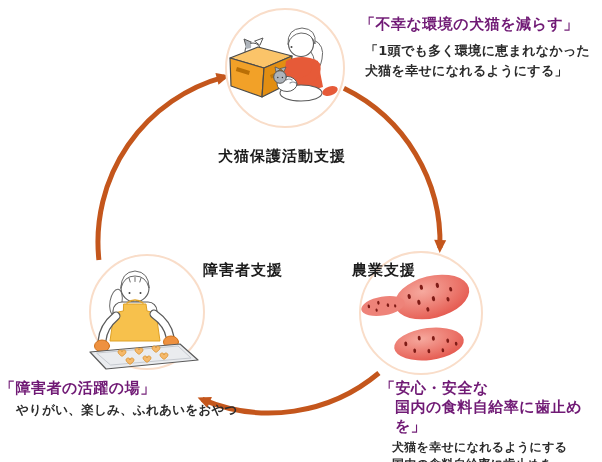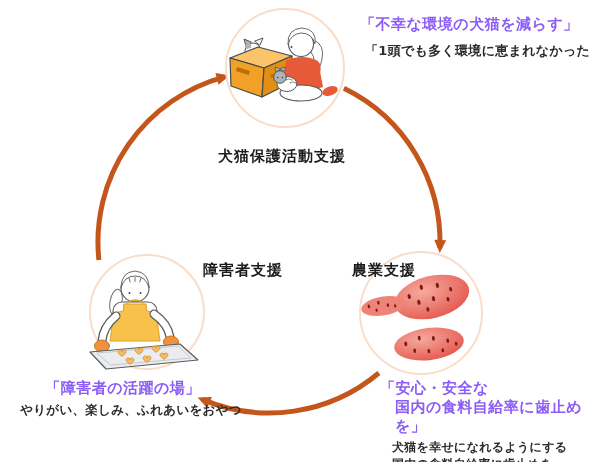--- a/index.html
+++ b/index.html
@@ -2,29 +2,29 @@
 <html><head>
 <meta charset="utf-8">
 <style>
   html,body{margin:0;padding:0;background:#fff;}
   .stage{
     position:relative;width:602px;height:462px;background:#ffffff;overflow:hidden;
     font-family:"DejaVu Sans","Liberation Sans",sans-serif;color:#1f1f1f;
   }
   .stage svg{position:absolute;left:0;top:0;}
   .txt{position:absolute;white-space:nowrap;}
-  .title{font-size:15px;font-weight:bold;color:#8b5cf6;letter-spacing:0.5px;}
+  .title{font-size:15px;font-weight:bold;color:#701a75;letter-spacing:0.5px;}
   .desc{font-size:13px;font-weight:600;color:#2b2b2b;line-height:1.5;letter-spacing:0.3px;}
   .node-label{font-size:15px;font-weight:bold;color:#1c1c1c;letter-spacing:1px;}
   .top-title{left:360px;top:15px;}
   .top-desc{left:365px;top:41px;}
   .center-label{left:218px;top:147px;}
   .left-label{left:203px;top:261px;}
   .right-label{left:324px;top:261px;margin-left:28px;}
-  .bl-block{position:absolute;left:0px;top:379px;width:246px;text-align:center;}
+  .bl-block{position:absolute;left:0px;top:379px;width:246px;text-align:left;}
   .bl-block .title{display:block;margin-bottom:3px;}
   .bl-block .desc{font-size:12.5px;line-height:1.45;margin-left:16px;}
   .br-block{position:absolute;left:380px;top:379px;}
   .br-title2{padding-left:15px;}
   .br-desc{padding-left:12px;font-size:12px;line-height:1.45;margin-top:3px;}
 </style>
 </head>
 <body>
 
 <div class="stage">
@@ -143,20 +143,21 @@
           <ellipse cx="414" cy="349" rx="1.4" ry="2.2"></ellipse>
         <ellipse cx="428" cy="351" rx="1.4" ry="2.2"></ellipse>
           <ellipse cx="442" cy="352" rx="1.3" ry="2"></ellipse>
       </g>
     </g>
   </svg>
 
   <div class="txt title top-title">「不幸な環境の犬猫を減らす」</div>
   <div class="txt desc top-desc">
     <div>「1頭でも多く環境に恵まれなかった</div>
+    <div>犬猫を幸せになれるようにする」</div>
   </div>
 
   <div class="txt node-label center-label">犬猫保護活動支援</div>
   <div class="txt node-label left-label">障害者支援</div>
   <div class="txt node-label right-label">農業支援</div>
 
   <div class="bl-block">
     <span class="title">「障害者の活躍の場」</span>
     <div class="desc">
       <div>やりがい、楽しみ、ふれあいをおやつ</div>

